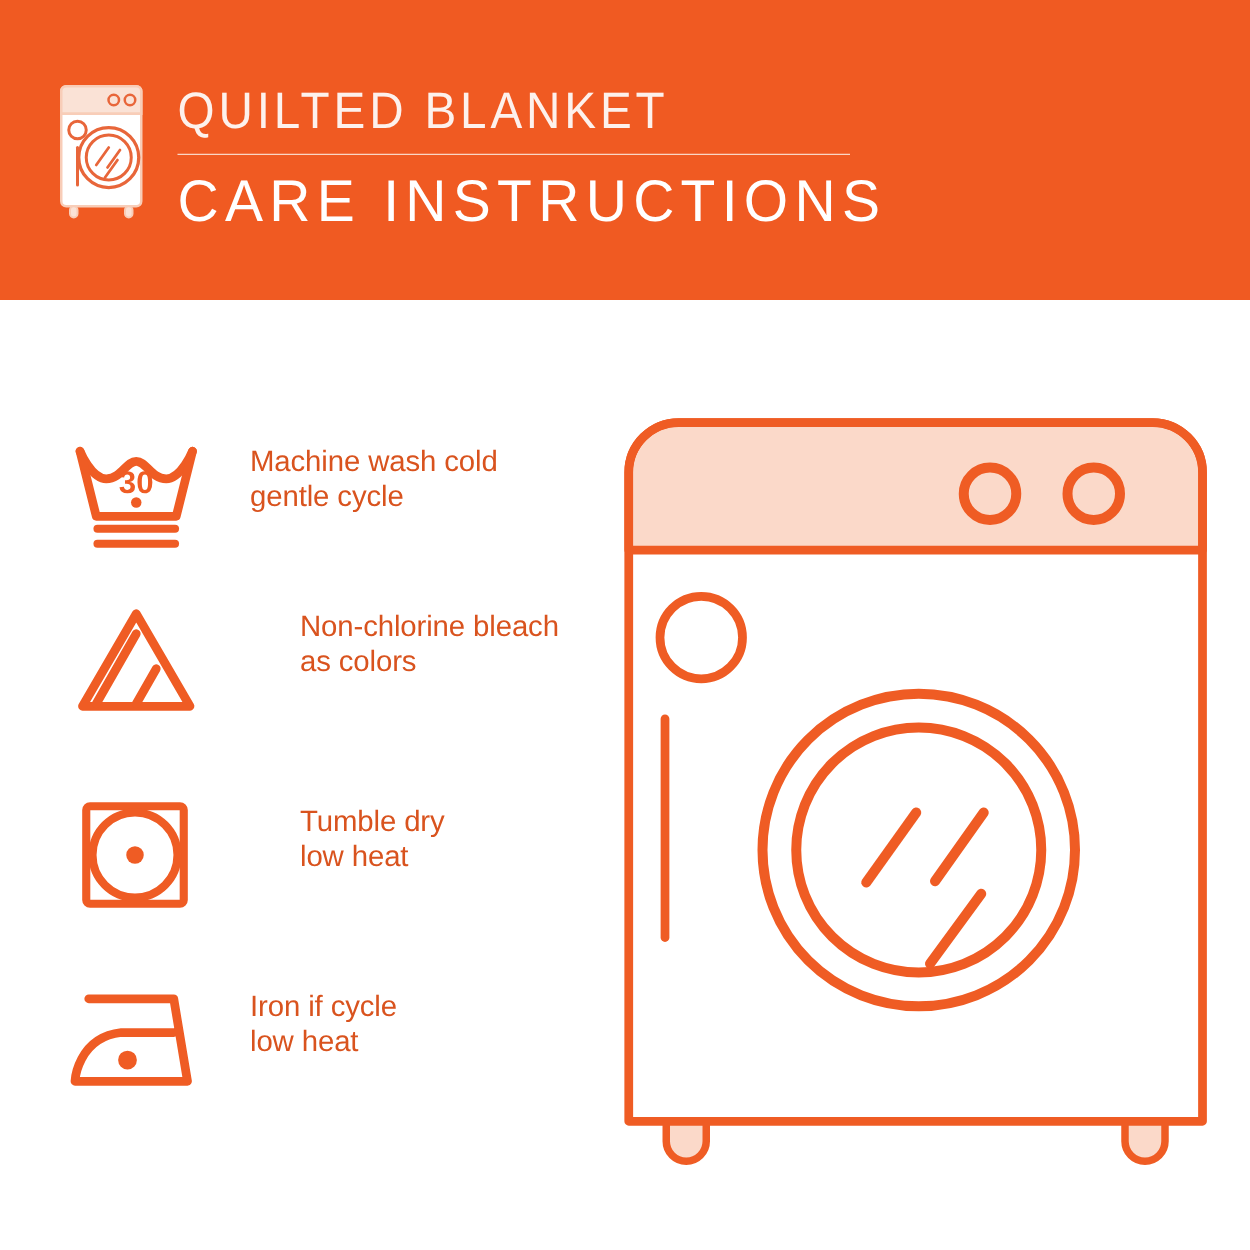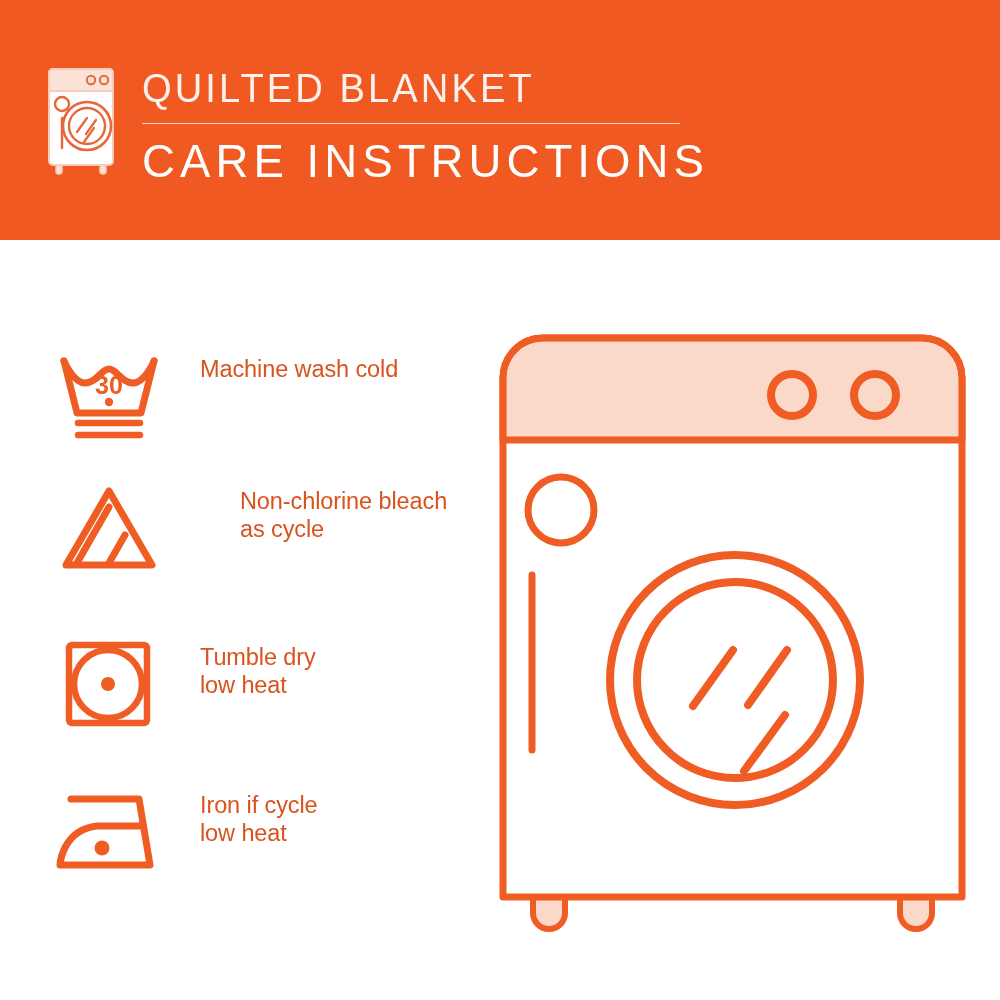--- a/index.html
+++ b/index.html
@@ -97,21 +97,21 @@
     font-size: 23.5px;
     line-height: 27.5px;
     color: #D9531E;
     font-weight: 400;
     letter-spacing: -0.1px;
   }
   .care-text .ln { display: block; white-space: nowrap; }
 
   #row-wash   { top: 110px; }
   #row-bleach { top: 242px; gap: 40px; }
-  #row-dry    { top: 398px; }
+  #row-dry    { top: 398px; gap: 40px; }
   #row-iron   { top: 546px; }
 
   
   #machine {
     position: absolute;
     left: 495px;
     top: 330px;
     width: 475px;
     height: 605px;
   }
@@ -169,36 +169,37 @@
           <text x="54" y="44" text-anchor="middle" font-family="Liberation Sans, sans-serif" font-size="25" font-weight="700" fill="#EF5C24">30</text>
           <circle cx="54" cy="52" r="4.2" fill="#EF5C24"></circle>
           <g stroke="#EF5C24" stroke-width="6.5" stroke-linecap="round">
             <line x1="23" y1="73" x2="85" y2="73"></line>
             <line x1="23" y1="85" x2="85" y2="85"></line>
           </g>
         </svg>
       </div>
       <div class="care-text">
         <span class="ln">Machine wash cold</span>
+        <span class="ln">gentle cycle</span>
       </div>
     </div>
 
     <div class="care-row" id="row-bleach">
       <div class="care-icon">
         <svg viewBox="0 0 108 92" width="108" height="92" aria-hidden="true">
           <g fill="none" stroke="#EF5C24" stroke-width="7" stroke-linejoin="round" stroke-linecap="round">
             <path d="M54 9 L 97 83 L 11 83 Z"></path>
             <line x1="54" y1="25" x2="22" y2="81"></line>
             <line x1="70" y1="53" x2="54" y2="81"></line>
           </g>
         </svg>
       </div>
       <div class="care-text">
         <span class="ln">Non-chlorine bleach</span>
-        <span class="ln">as cycle</span>
+        <span class="ln">as colors</span>
       </div>
     </div>
 
     <div class="care-row" id="row-dry">
       <div class="care-icon">
         <svg viewBox="0 0 108 92" width="108" height="92" aria-hidden="true">
           <g fill="none" stroke="#EF5C24" stroke-width="6.5" stroke-linejoin="round">
             <rect x="14" y="7" width="78" height="78" rx="3"></rect>
             <circle cx="53" cy="46" r="34"></circle>
           </g>

